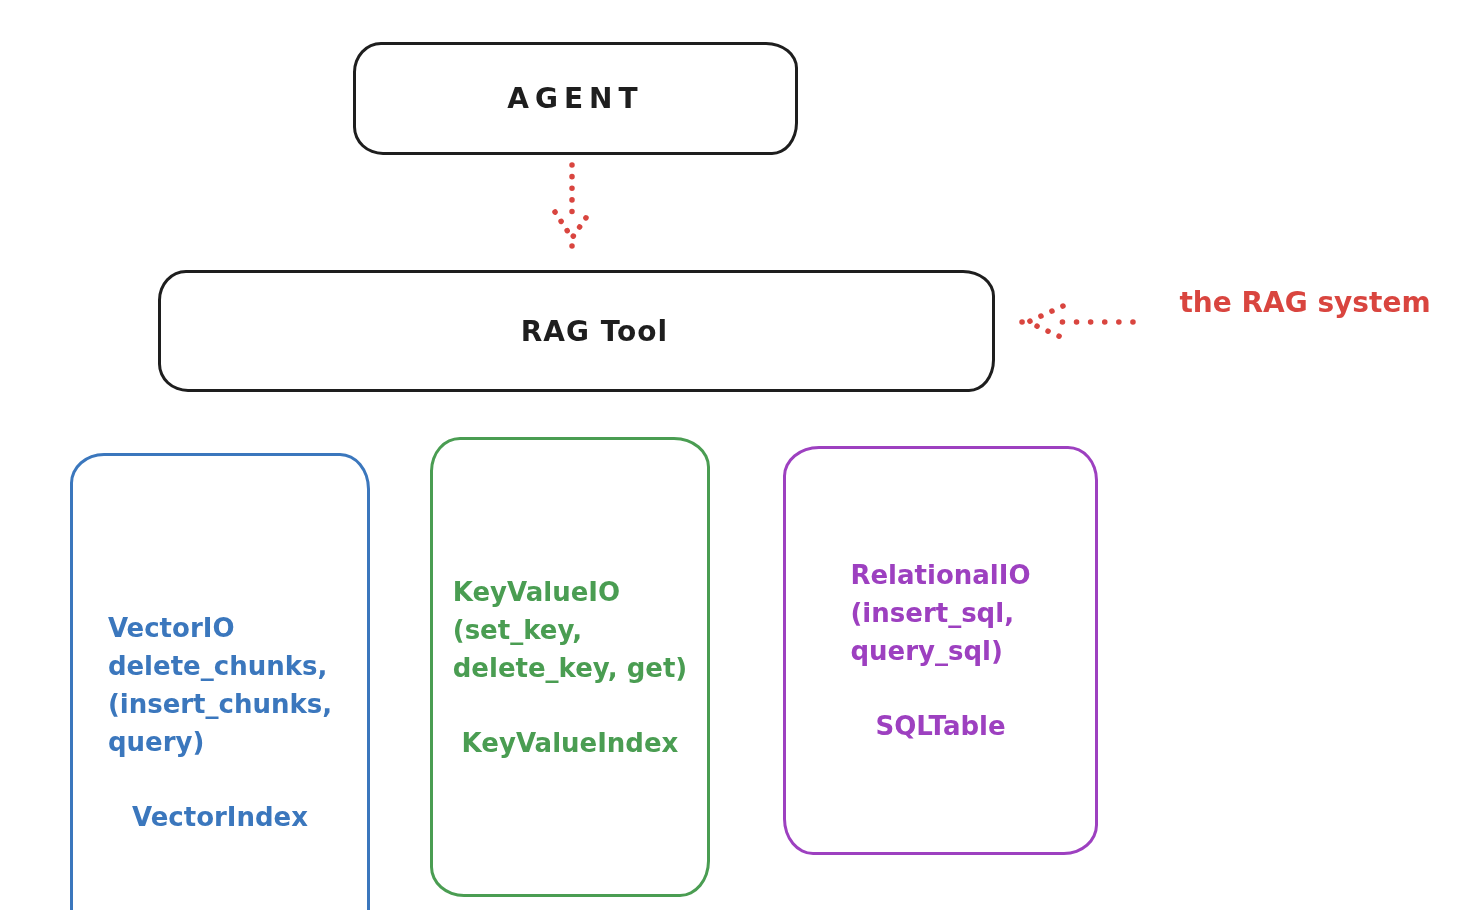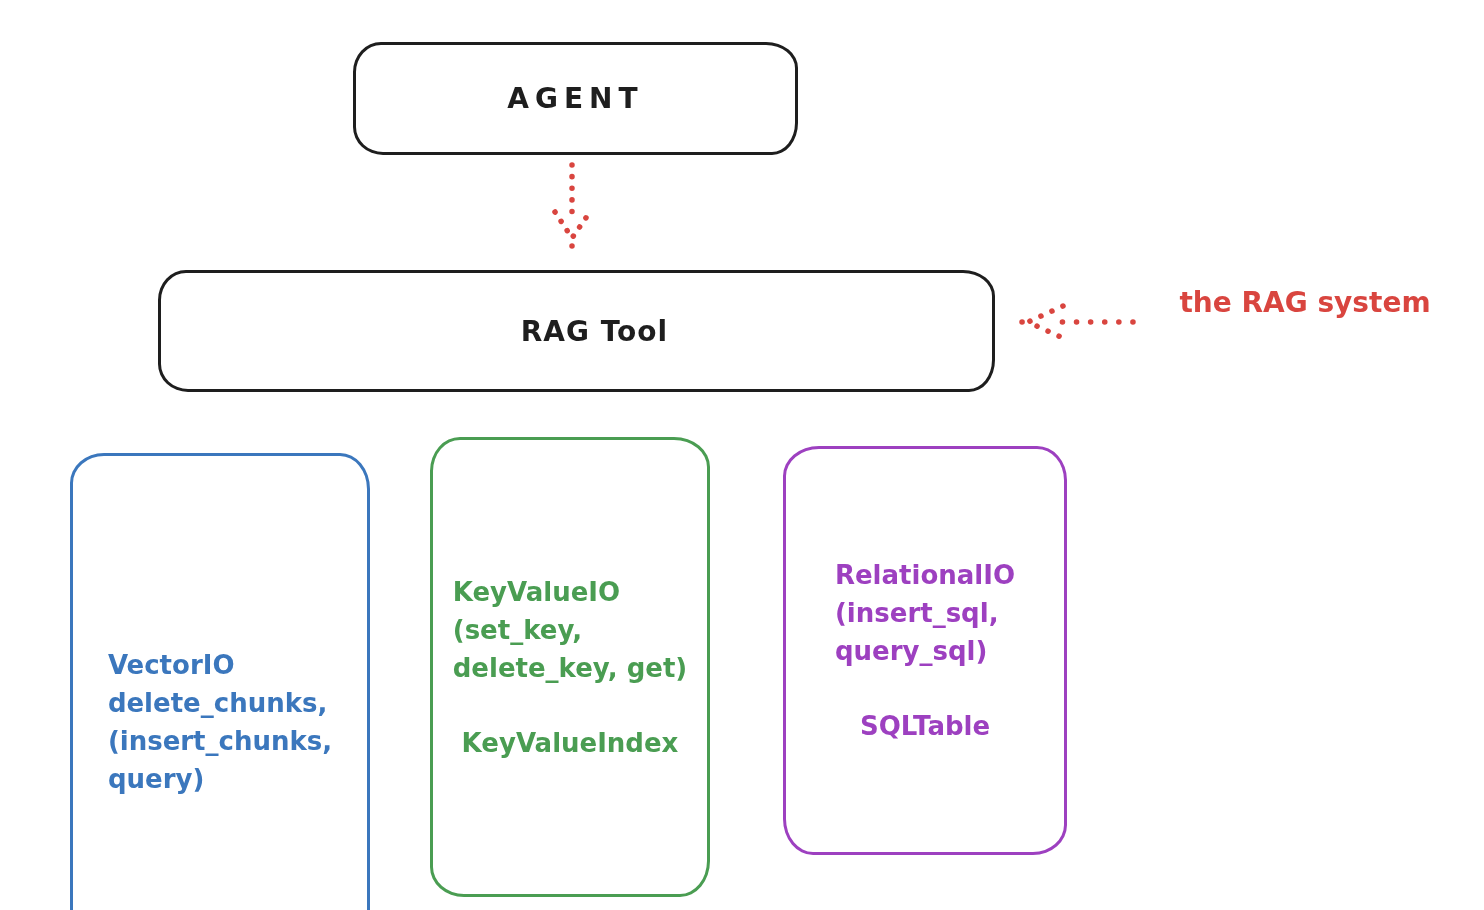--- a/index.html
+++ b/index.html
@@ -52,21 +52,21 @@
     border-radius:34px 30px 36px 30px / 30px 36px 30px 34px;
     color:var(--accent-blue,#3b77bd);
   }
   .box.keyvalue{
     left:430px;top:437px;width:280px;height:460px;
     border-color:var(--accent-green,#4a9d52);
     border-radius:30px 36px 30px 34px / 34px 30px 36px 30px;
     color:var(--accent-green,#4a9d52);
   }
   .box.relational{
-    left:783px;top:446px;width:284px;height:409px;
+    left:783px;top:446px;width:315px;height:409px;
     border-color:var(--accent-purple,#9d40c0);
     border-radius:36px 30px 34px 30px / 30px 34px 30px 36px;
     color:var(--accent-purple,#9d40c0);
   }
   .title-lines{display:block;}
   .title-lines .line{
     display:block;
     font-size:26px;
     font-weight:bold;
     line-height:38px;
@@ -134,20 +134,21 @@
     <span class="line">the RAG system</span>
   </div>
 
   <div class="box colored vector">
     <span class="title-lines">
       <span class="line">VectorIO</span>
       <span class="line">delete_chunks,</span>
       <span class="line">(insert_chunks,</span>
       <span class="line">query)</span>
     </span>
+    <span class="index-label">VectorIndex</span>
   </div>
 
   <div class="box colored keyvalue">
     <span class="title-lines">
       <span class="line">KeyValueIO</span>
       <span class="line">(set_key,</span>
       <span class="line">delete_key, get)</span>
     </span>
     <span class="index-label">KeyValueIndex</span>
   </div>

